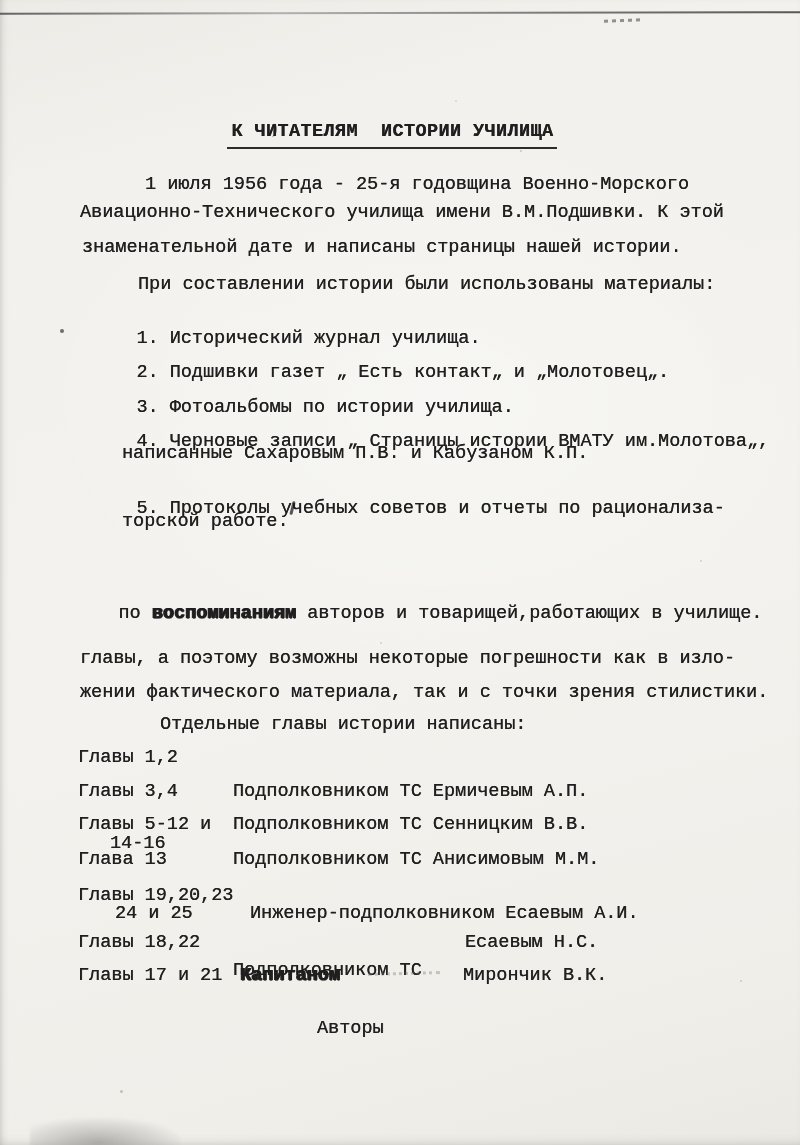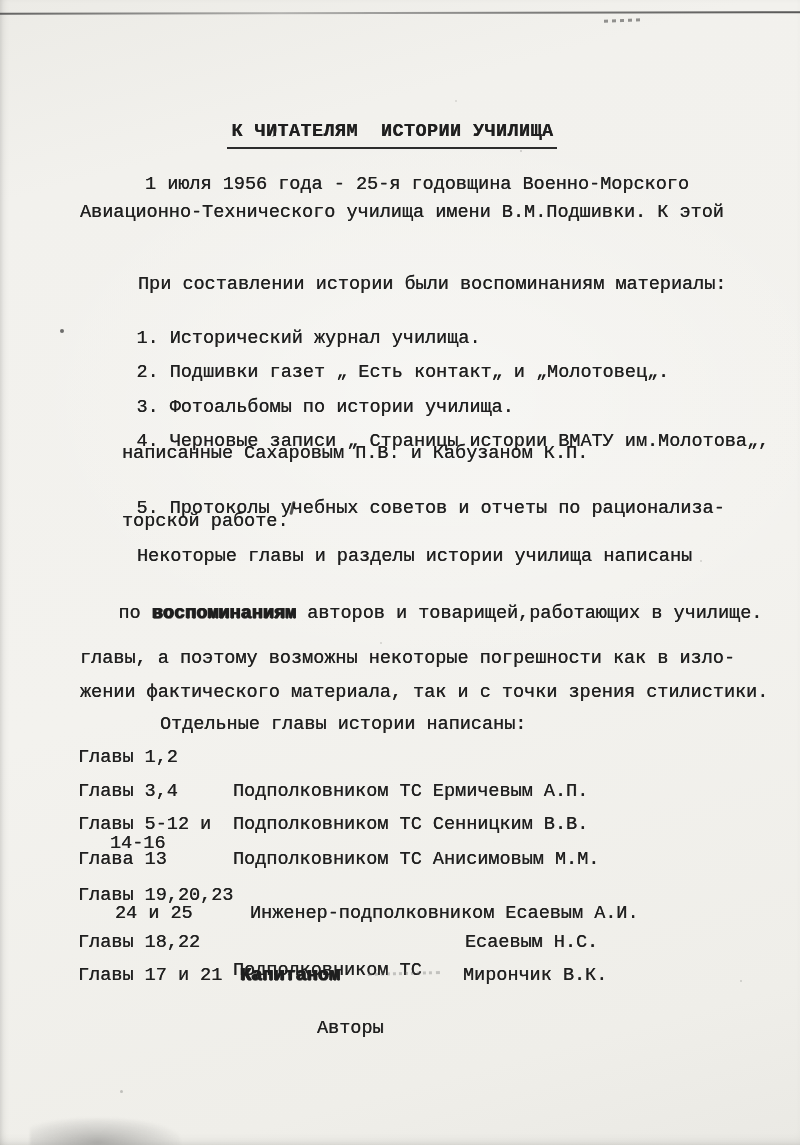--- a/index.html
+++ b/index.html
@@ -82,42 +82,42 @@
   <div class="speck" style="left:740px;top:980px;width:2px;height:2px;background:rgba(0,0,0,0.16);"></div>
   <div class="speck" style="left:120px;top:1090px;width:3px;height:3px;background:rgba(0,0,0,0.2);"></div>
   <div class="speck" style="left:455px;top:100px;width:2px;height:2px;background:rgba(0,0,0,0.12);"></div>
 
   <div class="tl" style="left:183px;top:99px;">
     <span class="title">К ЧИТАТЕЛЯМ  ИСТОРИИ УЧИЛИЩА</span>
   </div>
 
   <div class="tl" style="left:145px;top:174px;">1 июля 1956 года - 25-я годовщина Военно-Морского</div>
   <div class="tl" style="left:80px;top:202px;">Авиационно-Технического училища имени В.М.Подшивки. К этой</div>
+  <div class="tl" style="left:82px;top:237px;">знаменательной дате и написаны страницы нашей истории.</div>
 
-  <div class="tl" style="left:138px;top:274px;">При составлении истории были воспоминаниям материалы:</div>
+  <div class="tl" style="left:138px;top:274px;">При составлении истории были использованы материалы:</div>
 
   <div class="tl" style="left:92px;top:306px;">
     <span class="num">1.</span><span class="itxt">Исторический журнал училища.</span>
   </div>
   <div class="tl" style="left:92px;top:340px;">
     <span class="num">2.</span><span class="itxt">Подшивки газет „ Есть контакт„ и „Молотовец„.</span>
   </div>
   <div class="tl" style="left:92px;top:375px;">
     <span class="num">3.</span><span class="itxt">Фотоальбомы по истории училища.</span>
   </div>
   <div class="tl" style="left:92px;top:409px;">
     <span class="num">4.</span><span class="itxt">Черновые записи „ Страницы истории ВМАТУ им.Молотова„,</span>
   </div>
   <div class="tl" style="left:122px;top:443px;">написанные Сахаровым П.В. и Кабузаном К.П.</div>
   <div class="tl" style="left:92px;top:476px;">
     <span class="num">5.</span><span class="itxt">Протоколы учебных советов и отчеты по рационализа-</span>
   </div>
   <div class="tl" style="left:122px;top:511px;">торской работе.</div>
 
-  <div class="tl" style="left:137px;top:546px;">Некоторые главы и разделы истории училища написаны</div>
   <div class="tl" style="left:74px;top:581px;">
     <span>по </span><span class="overstruck">воспоминаниям</span><span> авторов и товарищей,работающих в училище.</span>
   </div>
 
   <div class="tl" style="left:80px;top:648px;">главы, а поэтому возможны некоторые погрешности как в изло-</div>
   <div class="tl" style="left:80px;top:682px;">жении фактического материала, так и с точки зрения стилистики.</div>
 
   <div class="tl" style="left:160px;top:714px;">Отдельные главы истории написаны:</div>
 
   <div class="tl" style="left:78px;top:747px;">Главы 1,2</div>

